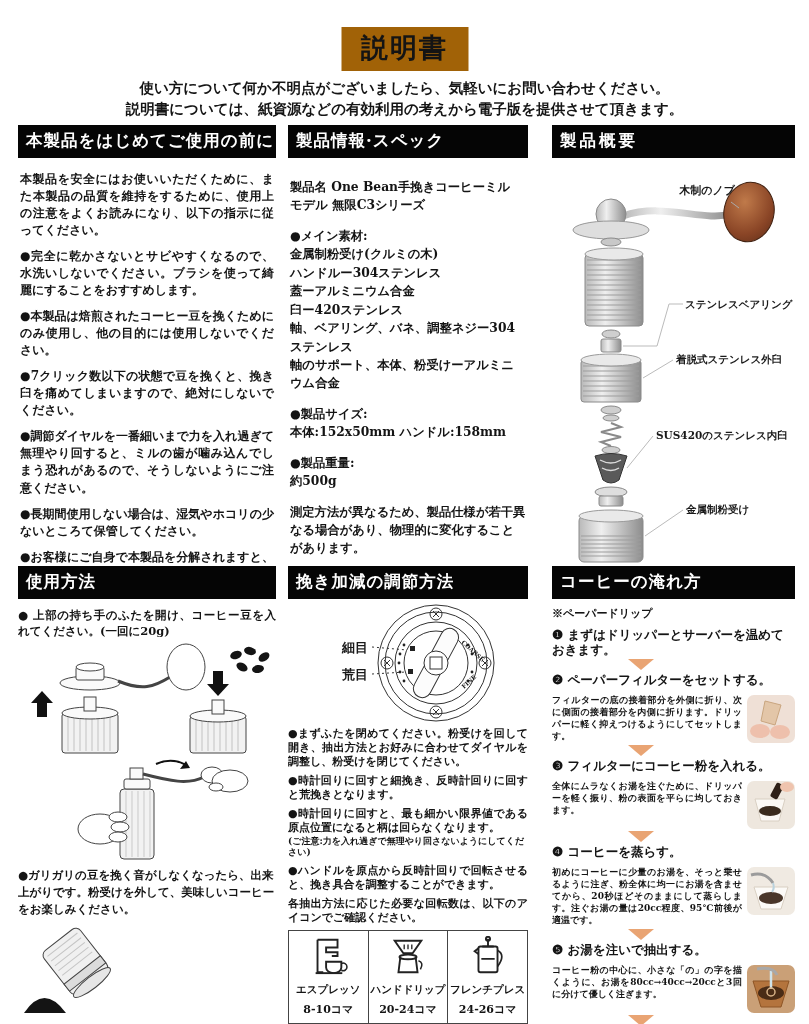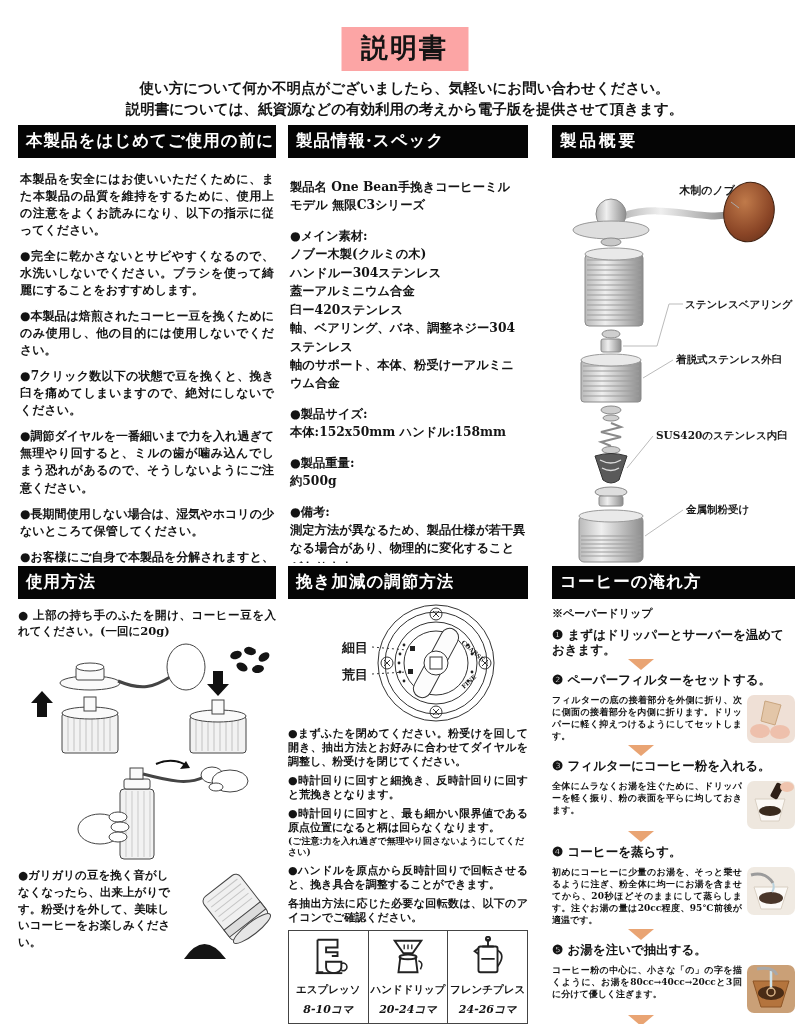--- a/index.html
+++ b/index.html
@@ -7,39 +7,39 @@
        font-family:"DejaVu Serif","Liberation Serif",serif;font-weight:700;color:#141414;}
   .col{position:absolute;overflow:hidden;}
   #col1r1{left:18px;top:125px;width:258px;height:438px;}
   #col2r1{left:288px;top:125px;width:240px;height:438px;}
   #col3r1{left:552px;top:125px;width:243px;height:438px;}
   #col1r2{left:18px;top:566px;width:258px;height:458px;}
   #col2r2{left:288px;top:566px;width:240px;height:458px;}
   #col3r2{left:552px;top:566px;width:243px;height:458px;}
   .sec-header{background:#050505;color:#fff;font-size:16.5px;padding:5px 8px 6px;letter-spacing:1px;white-space:nowrap;}
   #title-box{position:absolute;top:27px;left:50%;transform:translateX(-50%);
-             background:#fca5a5;padding:3px 20px 5px;font-size:27px;letter-spacing:2px;}
+             background:#a16207;padding:3px 20px 5px;font-size:27px;letter-spacing:2px;}
   #intro{position:absolute;top:77px;left:0;width:809px;text-align:center;font-size:14.5px;line-height:1.45;}
   .bullet{margin:0 0 9px;font-size:12px;line-height:1.42;text-align:justify;}
   .pad{padding:13px 2px 0 2px;}
   .specline{font-size:12.3px;line-height:1.5;}
   .gap12{height:12px;}
   
   .ubullet{margin:8px 0 4px;font-size:11.5px;line-height:1.4;text-align:justify;}
   .illo{display:block;margin:2px auto;}
-  .usage-row3{display:flex;gap:4px;align-items:flex-start;}
+  .usage-row3{display:flex;gap:4px;align-items:flex-start;flex-direction:column;}
   .usage-row3 .txt{flex:1;font-size:11.5px;line-height:1.45;}
   
   .gbullet{margin:0 0 5px;font-size:11px;line-height:1.28;text-align:justify;}
   .gcaution{margin:-2px 0 5px;font-size:9px;line-height:1.3;}
   .grind-table{display:flex;border:1px solid #444;margin-top:0;}
   .grind-cell{flex:1;border-right:1px solid #444;text-align:center;padding:5px 1px 6px;}
   .grind-cell:last-child{border-right:none;}
   .grind-label{font-size:10.5px;margin-top:3px;}
-  .grind-turns{font-size:11px;margin-top:5px;font-style:italic;}
+  .grind-turns{font-size:11px;margin-top:5px;}
   
   .brew-note{font-size:11px;margin:7px 0 6px;}
   .step-title{font-size:12.5px;line-height:1.2;margin:0;}
   .step-row{display:flex;gap:5px;margin-top:8px;}
   .step-desc{flex:1;font-size:9px;line-height:1.33;text-align:justify;}
   .photo{width:48px;height:48px;border-radius:7px;flex:none;overflow:hidden;}
   .arrow-down{width:0;height:0;border-left:13px solid transparent;border-right:13px solid transparent;
               border-top:11px solid #e9a473;margin:2px 0 2px 76px;}
   svg text{font-family:"DejaVu Serif","Liberation Serif",serif;font-weight:700;fill:#1a1a1a;}
 </style>
@@ -66,34 +66,33 @@
   </div>
 </div>
 
 <div class="col" id="col2r1">
   <div class="sec-header">製品情報·スペック</div>
   <div class="pad" style="padding-top:20px;">
     <div class="specline">製品名  One Bean手挽きコーヒーミル</div>
     <div class="specline">モデル  無限C3シリーズ</div>
     <div class="gap12"></div>
     <div class="specline">●メイン素材:</div>
-    <div class="specline">ノブー木製(クルミの木)</div>
+    <div class="specline">金属制粉受け(クルミの木)</div>
     <div class="specline">ハンドルー304ステンレス</div>
     <div class="specline">蓋ーアルミニウム合金</div>
     <div class="specline">臼ー420ステンレス</div>
     <div class="specline">軸、ベアリング、バネ、調整ネジー304ステンレス</div>
     <div class="specline">軸のサポート、本体、粉受けーアルミニウム合金</div>
     <div class="gap12"></div>
     <div class="specline">●製品サイズ:</div>
     <div class="specline">本体:152x50mm   ハンドル:158mm</div>
     <div class="gap12"></div>
     <div class="specline">●製品重量:</div>
     <div class="specline">約500g</div>
     <div class="gap12"></div>
-    <div class="specline">●備考:</div>
     <div class="specline">測定方法が異なるため、製品仕様が若干異なる場合があり、物理的に変化することがあります。</div>
   </div>
 </div>
 
 <div class="col" id="col3r1">
   <div class="sec-header" style="letter-spacing:3px;">製品概要</div>
   <svg class="illo" width="242" height="402" viewBox="0 0 242 402" style="margin-top:6px;">
     <defs>
       <linearGradient id="silv" x1="0" y1="0" x2="1" y2="0">
         <stop offset="0" stop-color="#b9b9b9"></stop>

